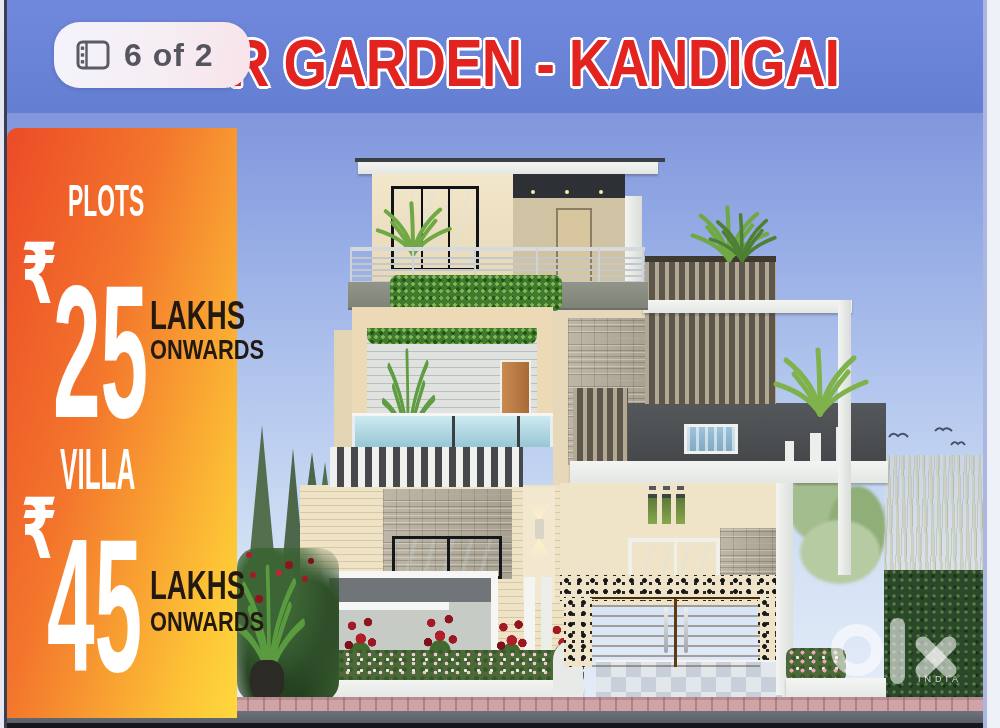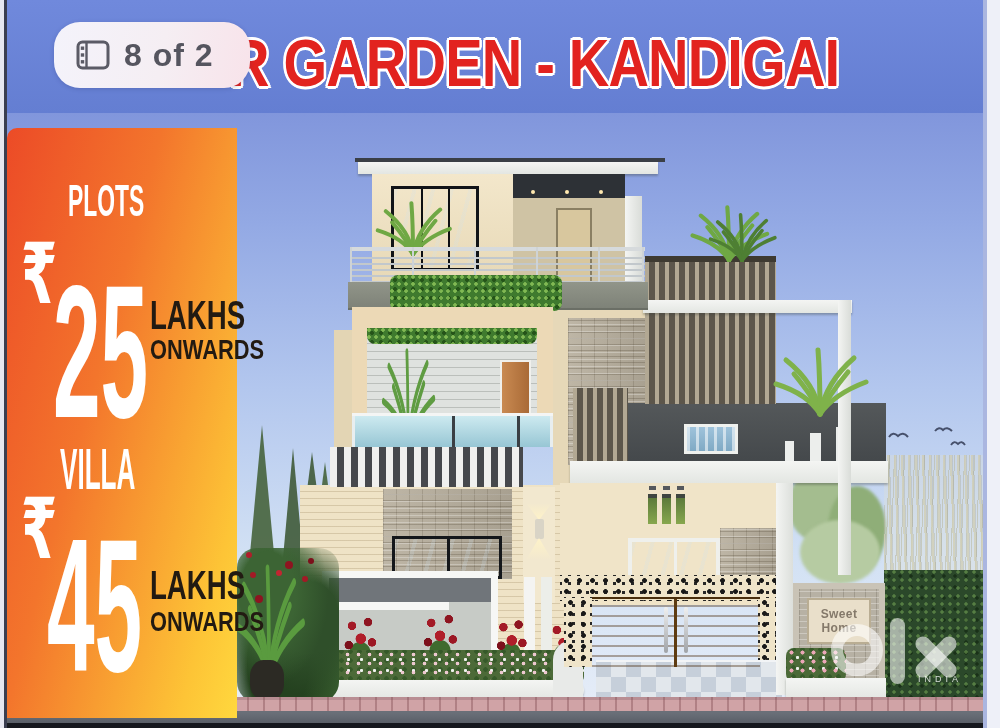--- a/index.html
+++ b/index.html
@@ -279,26 +279,20 @@
   <div class="a" style="left:352px;top:413px;width:201px;height:34px;background:linear-gradient(180deg,#cdeaf0,#97c6d4);border-top:3px solid #f4f5f4">
     <div class="a" style="left:0;top:0;width:3px;height:100%;background:#e8eef0"></div>
     <div class="a" style="left:100px;top:0;width:3px;height:100%;background:#3a3f44"></div>
     <div class="a" style="left:165px;top:0;width:3px;height:100%;background:#3a3f44"></div>
     <div class="a" style="left:198px;top:0;width:3px;height:100%;background:#e8eef0"></div>
   </div>
   <div class="a bw-stripes" style="left:330px;top:447px;width:193px;height:40px"></div>
 
   
   <div class="a hedge" style="left:884px;top:570px;width:99px;height:133px"></div>
-  <div class="a nameplate">
-    <div class="a plate">
-      <div>Sweet</div>
-      <div>Home</div>
-    </div>
-  </div>
   <div class="a flowerbed" style="left:786px;top:648px;width:60px;height:34px;background-image:radial-gradient(circle,rgba(244,170,190,.95) 1.8px,transparent 2.3px),radial-gradient(circle,rgba(255,255,255,.9) 1.3px,transparent 1.8px),radial-gradient(circle,rgba(52,88,40,.9) 2px,transparent 2.5px)"></div>
   <div class="a slabw" style="left:786px;top:678px;width:100px;height:22px"></div>
 
   
   <div class="a" style="left:237px;top:548px;width:102px;height:154px;background:radial-gradient(ellipse at 30% 30%,#3c6434 28%,transparent 60%),radial-gradient(ellipse at 70% 45%,#2f4f2a 30%,transparent 65%),radial-gradient(ellipse at 40% 75%,#24411f 35%,transparent 70%),radial-gradient(ellipse at 75% 80%,#35592c 30%,transparent 60%);border-radius:20px"></div>
   <div class="a" style="left:246px;top:552px;width:6px;height:6px;border-radius:50%;background:#b01e2a;box-shadow:40px 10px 0 1px #8e1420,56px 24px 0 0 #a31a26,10px 44px 0 1px #8e1420,30px 18px 0 0 #c32531,62px 6px 0 0 #7c101b,4px 20px 0 0 #a31a26"></div>
   <svg class="a" style="left:232px;top:562px;color:#5a9b3f" width="74" height="118" viewBox="0 0 100 70" preserveAspectRatio="none">
       <use href="#palm"></use>
     </svg>
   <div class="a" style="left:250px;top:660px;width:34px;height:40px;border-radius:40%;background:#2c2a24"></div>
@@ -340,21 +334,21 @@
   <div class="a banner">
     <div class="cx title">R GARDEN - KANDIGAI</div>
     <div class="a pill">
       <svg width="42" height="34" viewBox="0 0 42 34">
         <rect x="8" y="4" width="30" height="26" rx="4.5" fill="none" stroke="#5b5b66" stroke-width="3"></rect>
         <line x1="16.5" y1="4" x2="16.5" y2="30" stroke="#5b5b66" stroke-width="2.4"></line>
         <rect x="10.8" y="8.5" width="3.4" height="3.4" fill="#5b5b66"></rect>
         <rect x="10.8" y="15.3" width="3.4" height="3.4" fill="#5b5b66"></rect>
         <rect x="10.8" y="22.1" width="3.4" height="3.4" fill="#5b5b66"></rect>
       </svg>
-      <span class="pill-label">8 of 2</span>
+      <span class="pill-label">6 of 2</span>
     </div>
   </div>
 
   
   <div class="a gutter-left"></div>
   <div class="a edge-left"></div>
   <div class="a edge-right"></div>
   <div class="a gutter-right"></div>
 
 </div>

